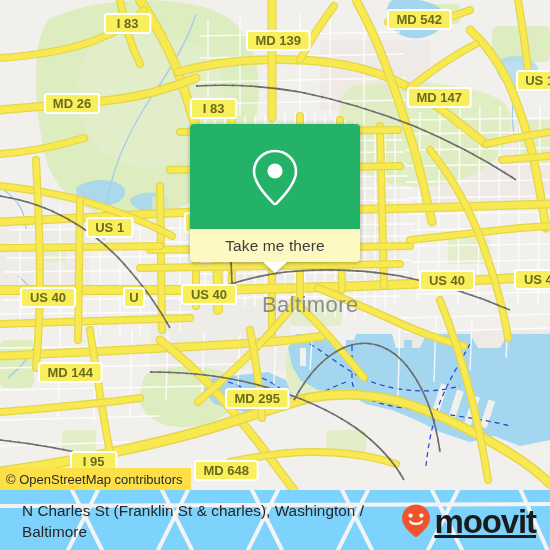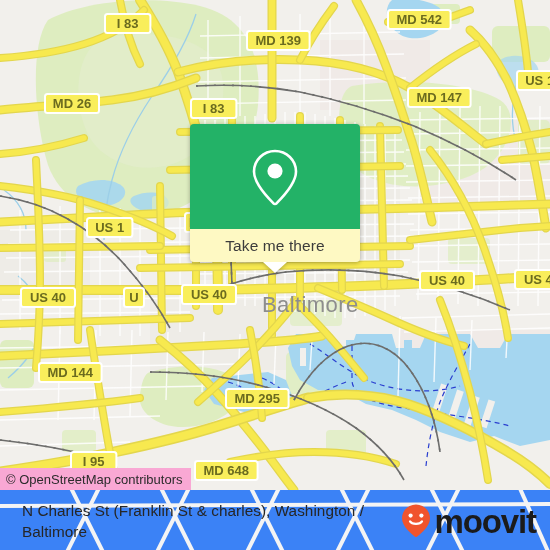--- a/index.html
+++ b/index.html
@@ -15,21 +15,21 @@
   
   #map {
     position: absolute; left: 0; top: 0; width: 550px; height: 490px;
     background: #f2f0ec; overflow: hidden;
   }
   #map svg { position: absolute; left: 0; top: 0; }
 
   .osm-attrib {
     position: absolute; left: 0; bottom: 0;
     height: 22px; padding: 2px 8px 0 6px;
-    background: #f9a8d4;
+    background: #fde047;
     color: #2b2b2b;
     font-size: 13px; line-height: 20px;
     white-space: nowrap;
     z-index: 40;
   }
 
   
   #popup {
     position: absolute; left: 190px; top: 124px;
     width: 170px; z-index: 50;
@@ -57,41 +57,42 @@
     width: 0; height: 0;
     border-left: 12px solid transparent;
     border-right: 12px solid transparent;
     border-top: 11px solid #ffffff;
   }
 
   
   #footer {
     position: absolute; left: 0; top: 490px;
     width: 550px; height: 60px;
-    background: #3b82f6;
+    background: #7dd3fc;
     overflow: hidden;
   }
   #footer .wm { position: absolute; left: 0; top: -14px; opacity: 1; }
   .footer-title {
     position: absolute;
     left: 22px; top: 10px;
     width: 380px;
     font-size: 15.3px;
     line-height: 21px;
     color: #262626;
     letter-spacing: 0.05px;
   }
   .brand {
     position: absolute; right: 14px; top: 13px;
     display: flex; align-items: center; gap: 2px;
   }
   .brand-word {
     font-size: 33px; line-height: 33px;
     color: #1b1b1b; font-weight: bold;
     letter-spacing: -1.1px;
+    text-decoration: underline;
   }
 </style>
 </head>
 <body>
 
 <div id="app">
 
   <div id="map">
     <svg width="550" height="490" viewBox="0 0 550 490" xmlns="http://www.w3.org/2000/svg">
       <defs>

